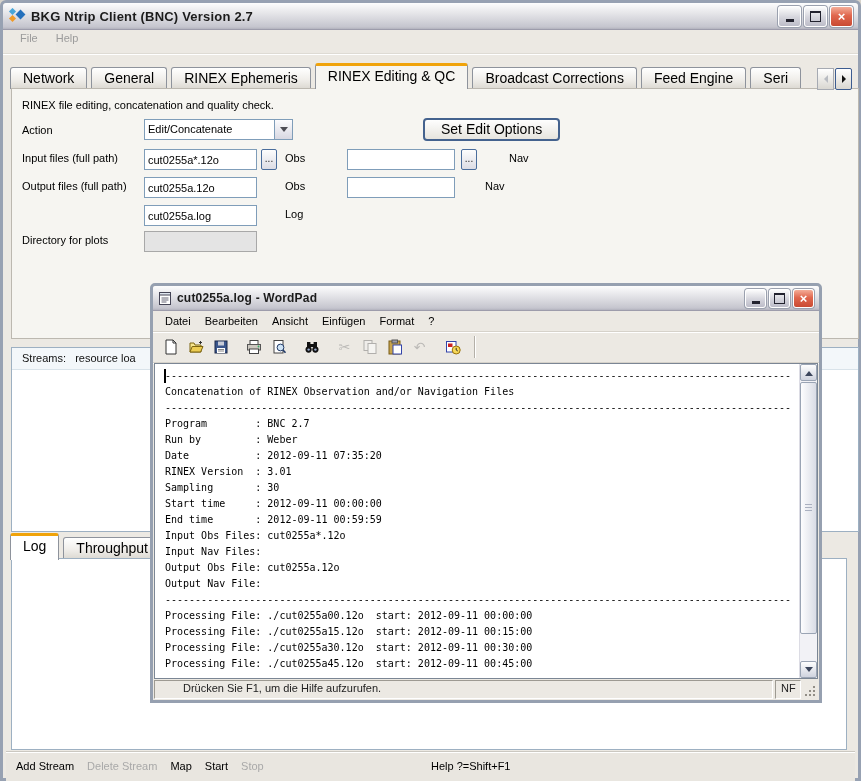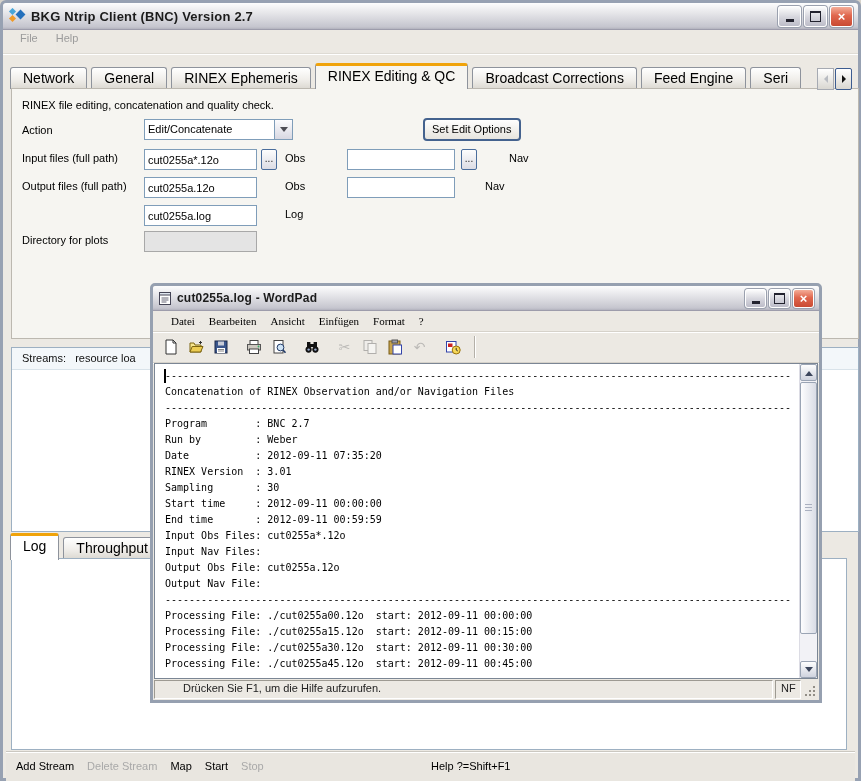--- a/index.html
+++ b/index.html
@@ -36,37 +36,37 @@
   #formpanel .lbl{position:absolute;color:#000;}
   .tf{position:absolute;height:21px;border:1px solid #7f9db9;background:#fff;font:11px "Liberation Sans",sans-serif;padding:2px 3px;box-sizing:border-box;color:#000;}
   .tf.dis{background:#e4e4e4;border-color:#a8a8a8;}
   .browse{position:absolute;width:16px;height:21px;box-sizing:border-box;border:1px solid #4a6d9c;border-radius:2px;
           background:linear-gradient(#fdfdfd,#dcdce4);font-size:10px;text-align:center;line-height:17px;color:#222;}
   .combo{position:absolute;height:21px;box-sizing:border-box;border:1px solid #7f9db9;background:#fff;display:flex;}
   .combo .val{flex:1;font-size:11px;padding:3px 0 0 3px;white-space:nowrap;overflow:hidden;}
   .combo .arr{width:17px;border-left:1px solid #7f9db9;background:linear-gradient(#fbfbfd,#d8d8e2);display:flex;align-items:center;justify-content:center;}
   .combo .arr b{width:0;height:0;border:4px solid transparent;border-top:5px solid #4c4c54;margin-top:4px;}
   .pushbtn{position:absolute;height:23px;box-sizing:border-box;border:2px solid #44628e;border-radius:4px;
-           background:linear-gradient(#fefefe,#e6e4de);font-size:11px;padding:0 7px;line-height:19px;color:#000;}
+           background:linear-gradient(#fefefe,#e6e4de);font-size:14px;padding:0 16px;line-height:19px;color:#000;}
   #streamspanel{left:5px;top:292px;width:848px;height:185px;border:1px solid #9db0c2;background:#fff;}
   .shdr{height:22px;background:#f3f7fa;border-bottom:1px solid #d9e3ea;font-size:11px;color:#111;padding:4px 0 0 10px;white-space:pre;box-sizing:border-box;}
   .btabs{position:absolute;left:4px;top:478px;height:26px;display:flex;align-items:flex-end;}
   .btabs .xtab.active{background:#fff;}
   #logpanel{left:5px;top:503px;width:836px;height:192px;border:1px solid #9db0c2;background:#fff;}
   #bottombar{position:absolute;left:0;right:0;top:696px;height:30px;background:#e9e6e0;border-top:1px solid #cbc8c1;box-shadow:inset 0 1px 0 #fff;}
   .actions{position:absolute;left:10px;top:8px;display:flex;gap:13px;font-size:11px;}
   .act.disabled{color:#a9a9a9;}
   .help{position:absolute;left:425px;top:8px;font-size:11px;}
   
   #wp{position:absolute;left:150px;top:283px;width:672px;height:420px;border:3px solid #96a0b0;border-radius:5px 5px 0 0;
       background:#ece9e3;box-sizing:border-box;z-index:10;display:flex;flex-direction:column;}
   #wp .tbar{height:24px;border-radius:3px 3px 0 0;}
   #wp .ttl{font-size:12px;}
   #wp .wbtn{width:19px;height:17px;}
-  .wpmenu{height:20px;display:flex;align-items:center;padding-left:11px;border-bottom:1px solid #d6d2ca;box-shadow:0 1px 0 #fff;font-family:Liberation Serif, serif;}
+  .wpmenu{height:20px;display:flex;align-items:center;padding-left:5px;border-bottom:1px solid #d6d2ca;box-shadow:0 1px 0 #fff;}
   .wpmenu .mitem{color:#000;padding:2px 7px;}
   .wptb{height:30px;display:flex;align-items:center;padding-left:6px;gap:2px;border-bottom:1px solid #d6d2ca;box-shadow:0 1px 0 #fff;}
   .tbi{width:23px;height:22px;display:flex;align-items:center;justify-content:center;}
   .tbi.gap{margin-left:8px;}
   .tbi.dis{opacity:.5;filter:grayscale(1);}
   .tbi .g{font-size:14px;color:#8c8c8c;font-family:"DejaVu Sans",sans-serif;}
   .tb-sep{width:1px;height:22px;background:#b4b0a8;box-shadow:1px 0 0 #fff;margin-left:8px;}
   #doc{flex:1;position:relative;background:#fff;border:1px solid #7b8694;margin:0 1px;overflow:hidden;}
   #doctext{position:absolute;left:10px;top:4px;right:18px;font:10px/16px "DejaVu Sans Mono",monospace;color:#000;}
   .logline{white-space:pre;height:16px;}

